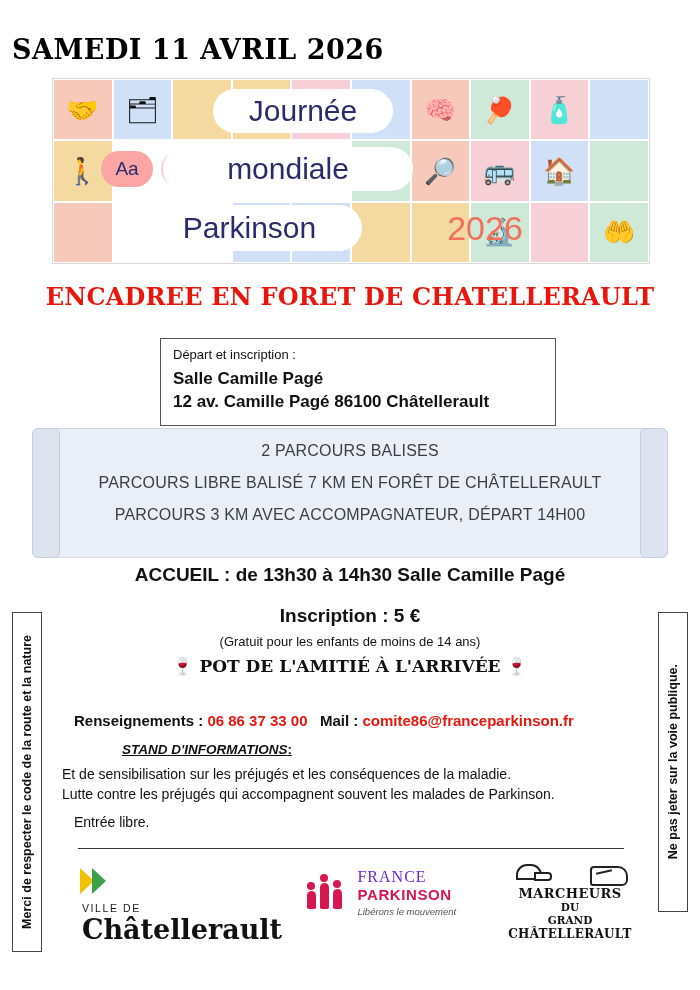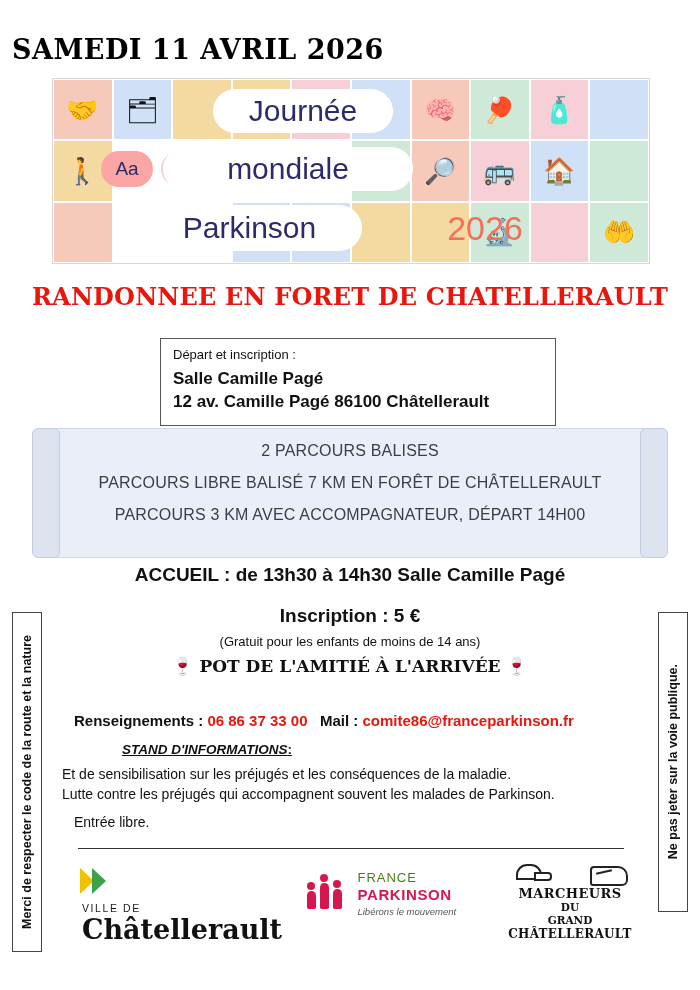--- a/index.html
+++ b/index.html
@@ -326,21 +326,21 @@
   .fp-icon .fig.f2 { left: 15px; height: 26px; }
   .fp-icon .fig.f3 { left: 28px; height: 20px; }
   .fp-icon .head {
     position: absolute; width: 8px; height: 8px; border-radius: 50%;
     background: #d6174f;
   }
   .fp-icon .head.h1 { left: 2px; bottom: 23px; }
   .fp-icon .head.h2 { left: 15px; bottom: 31px; }
   .fp-icon .head.h3 { left: 28px; bottom: 25px; }
   .fp-text { display: inline-block; vertical-align: middle; margin-left: 8px; }
-  .fp-l1 { font-size: 13px; color: #4d7c0f; letter-spacing: 1px; }
+  .fp-l1 { font-size: 16px; color: #6d28d9; letter-spacing: 1px; font-family: Liberation Serif, serif; }
   .fp-l2 { font-size: 15px; font-weight: bold; color: #d6174f; letter-spacing: 0.6px; }
   .fp-l3 { font-size: 9.5px; color: #555; font-style: italic; margin-top: 2px; }
 
   .logo-mgc { left: 430px; top: 2px; width: 160px; text-align: center; }
   .mgc-title {
     font-family: "DejaVu Serif", serif;
     font-size: 13px; font-weight: bold; letter-spacing: 0.4px;
     font-variant: small-caps;
   }
   .mgc-sub {
@@ -473,21 +473,21 @@
     <div class="banner-words">
       <div class="word w1">Journée</div>
       <div class="pill-aa">Aa</div>
       <div class="pill-uu">Uu</div>
       <div class="word w2">mondiale</div>
       <div class="word w3">Parkinson</div>
       <div class="word year">2026</div>
     </div>
   </div>
 
-  <div class="rando-title">RANDONNEE EN FORET DE CHATELLERAULT</div>
+  <div class="rando-title">ENCADREE EN FORET DE CHATELLERAULT</div>
 
 
   <div class="depart-box">
     <div class="depart-label">Départ et inscription :</div>
     <div class="depart-line">Salle Camille Pagé</div>
     <div class="depart-line">12 av. Camille Pagé 86100 Châtellerault</div>
   </div>
 
   <div class="scroll">
     <div class="scroll-body"></div>

